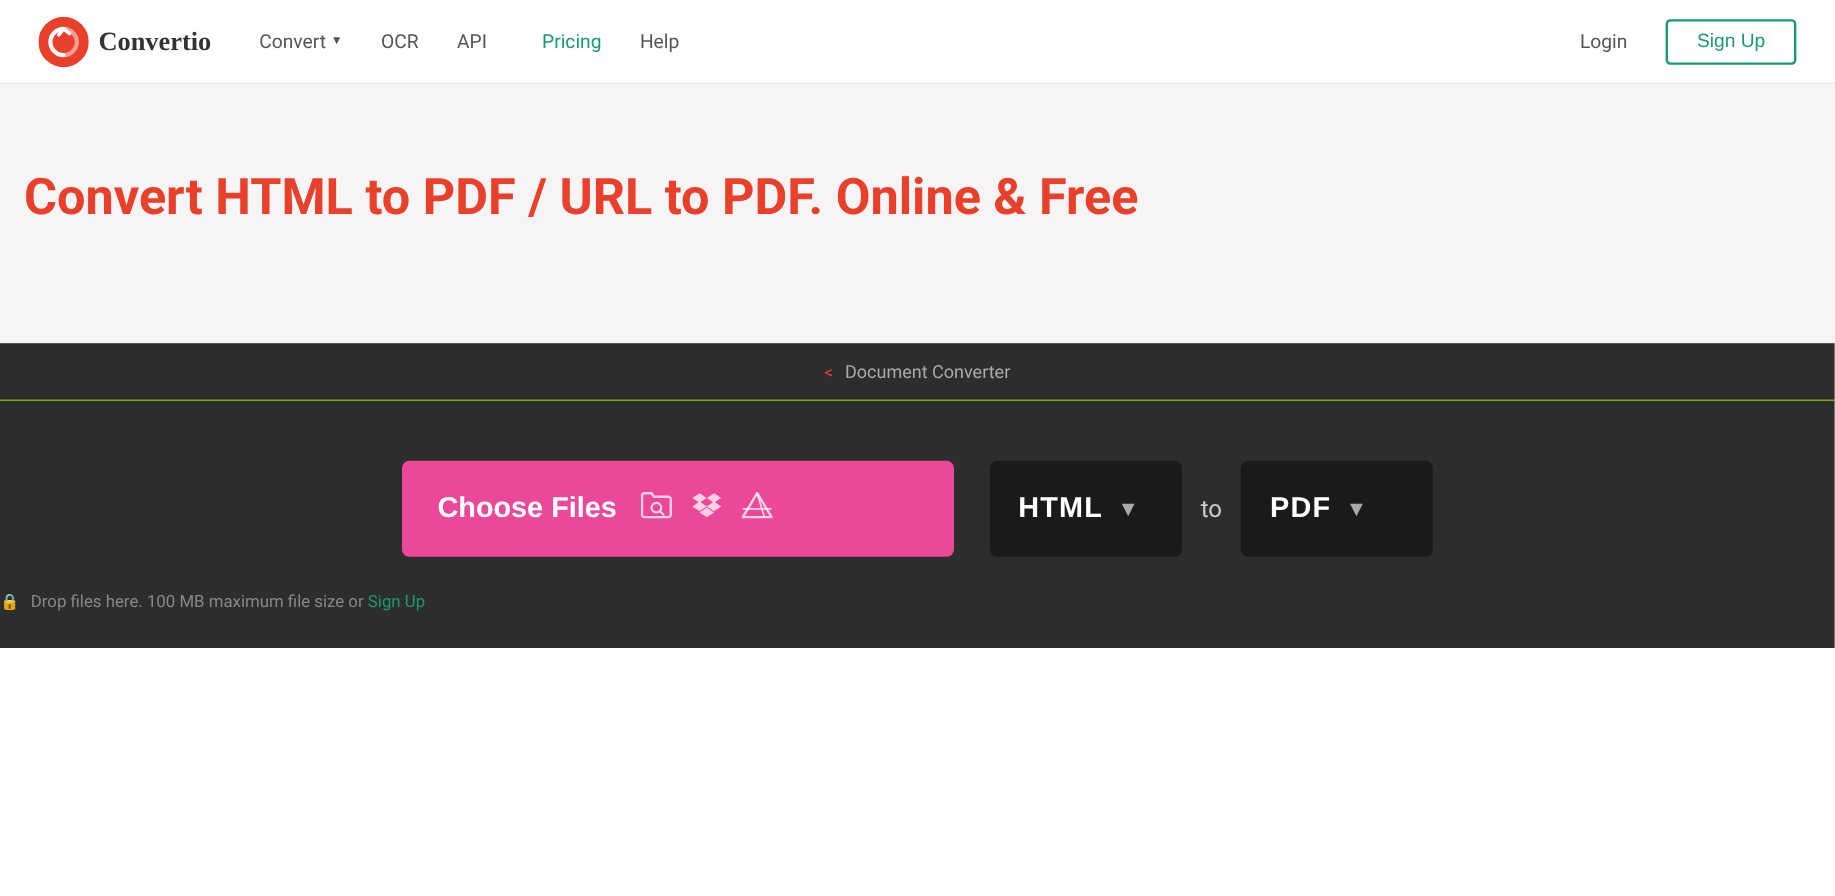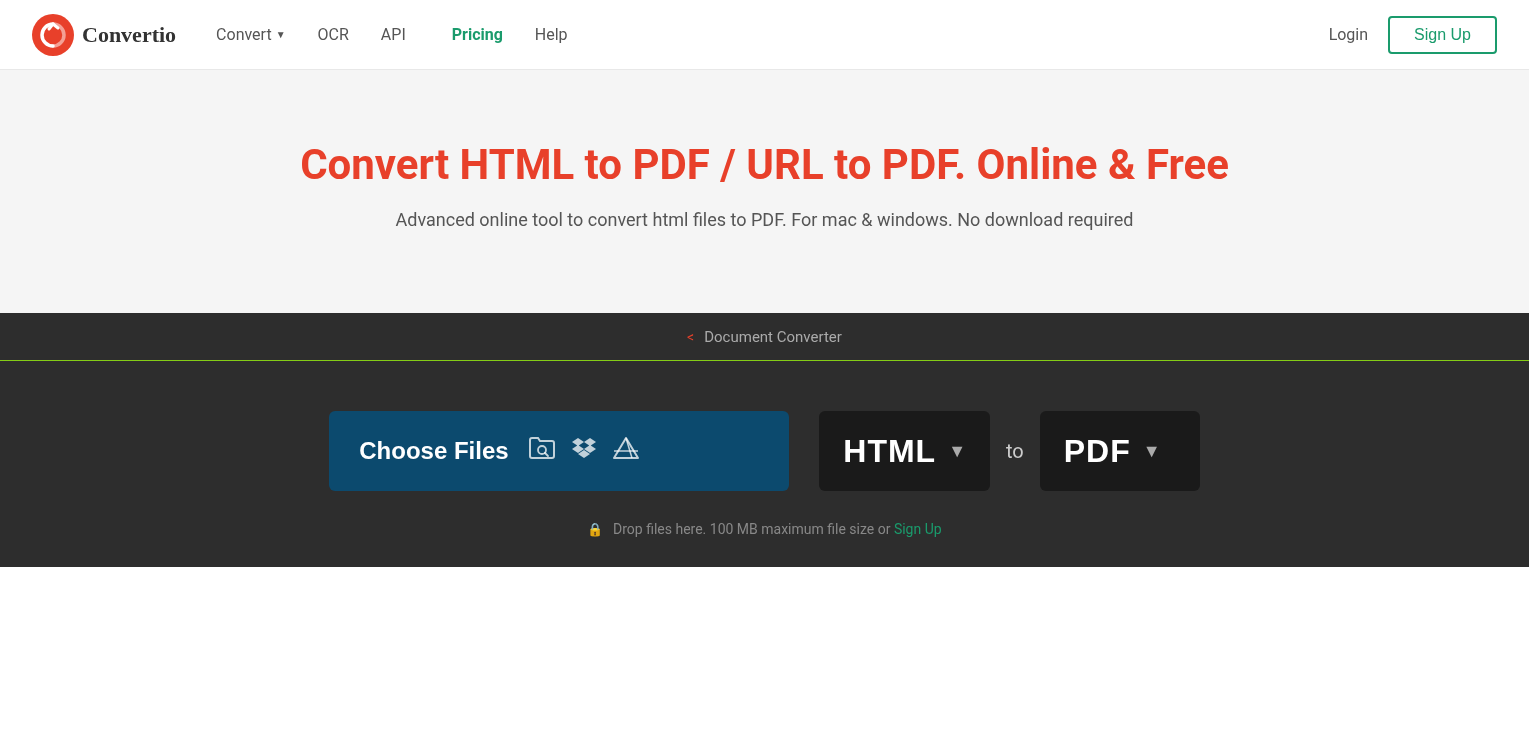--- a/index.html
+++ b/index.html
@@ -39,36 +39,36 @@
       text-align: center;
     }
     .nav-link {
       font-size: 16px;
       color: #555;
       text-decoration: none;
       cursor: pointer;
     }
     .nav-link.active {
       color: #1a9b6c;
-      font-weight: 700;
+      font-weight: 400;
       padding-left: 14px;
     }
     .nav-link-convert {
       display: flex;
       align-items: center;
       gap: 4px;
     }
     .chevron-small {
       font-size: 10px;
       color: #555;
     }
     .nav-auth {
       display: flex;
       align-items: center;
-      gap: 20px;
+      gap: 32px;
     }
     .login-link {
       font-size: 16px;
       color: #555;
       text-decoration: none;
       cursor: pointer;
     }
     .signup-btn {
       padding: 8px 24px;
       border: 2px solid #1a9b6c;
@@ -76,21 +76,20 @@
       background: transparent;
       color: #1a9b6c;
       font-size: 16px;
       cursor: pointer;
       font-weight: 500;
     }
 
     
     .hero {
       background: #f5f5f5;
-      text-align: center;
       padding: 70px 20px 80px;
     }
     .hero-title {
       font-size: 42px;
       font-weight: 700;
       color: #e8402a;
       margin-bottom: 16px;
       line-height: 1.2;
     }
     .hero-subtitle {
@@ -123,21 +122,21 @@
       display: flex;
       align-items: center;
       justify-content: center;
       padding: 50px 40px 30px;
       gap: 30px;
       flex-wrap: wrap;
     }
 
     
     .choose-files-btn {
-      background: #0c4a6e;
+      background: #ec4899;
       border: none;
       border-radius: 6px;
       padding: 0 30px;
       height: 80px;
       display: flex;
       align-items: center;
       gap: 20px;
       cursor: pointer;
       min-width: 460px;
     }
@@ -170,37 +169,36 @@
       height: 80px;
       padding: 0 24px;
       display: flex;
       align-items: center;
       gap: 12px;
       cursor: pointer;
       min-width: 160px;
     }
     .format-label {
       color: #fff;
-      font-size: 32px;
+      font-size: 24px;
       font-weight: 900;
       letter-spacing: 1px;
     }
     .format-chevron {
       color: #aaa;
       font-size: 18px;
     }
     .to-text {
       color: #ccc;
       font-size: 20px;
       font-weight: 400;
     }
 
     
     .drop-zone {
-      text-align: center;
       padding-bottom: 30px;
       color: #888;
       font-size: 14px;
     }
     .drop-zone-icon {
       margin-right: 6px;
       font-size: 13px;
     }
     .drop-zone-link {
       color: #1a9b6c;
@@ -245,21 +243,20 @@
 
     <div class="nav-auth">
       <a class="login-link" href="#">Login</a>
       <button class="signup-btn">Sign Up</button>
     </div>
   </div>
 </nav>
 
 <section class="hero">
   <h1 class="hero-title">Convert HTML to PDF / URL to PDF. Online &amp; Free</h1>
-  <p class="hero-subtitle">Advanced online tool to convert html files to PDF. For mac &amp; windows. No download required</p>
 </section>
 
 <section class="converter-section">
   <div class="breadcrumb-bar">
     <span class="breadcrumb-chevron">&lt;</span>
     <span class="breadcrumb-text">Document Converter</span>
   </div>
 
   <div class="converter-main">
 

